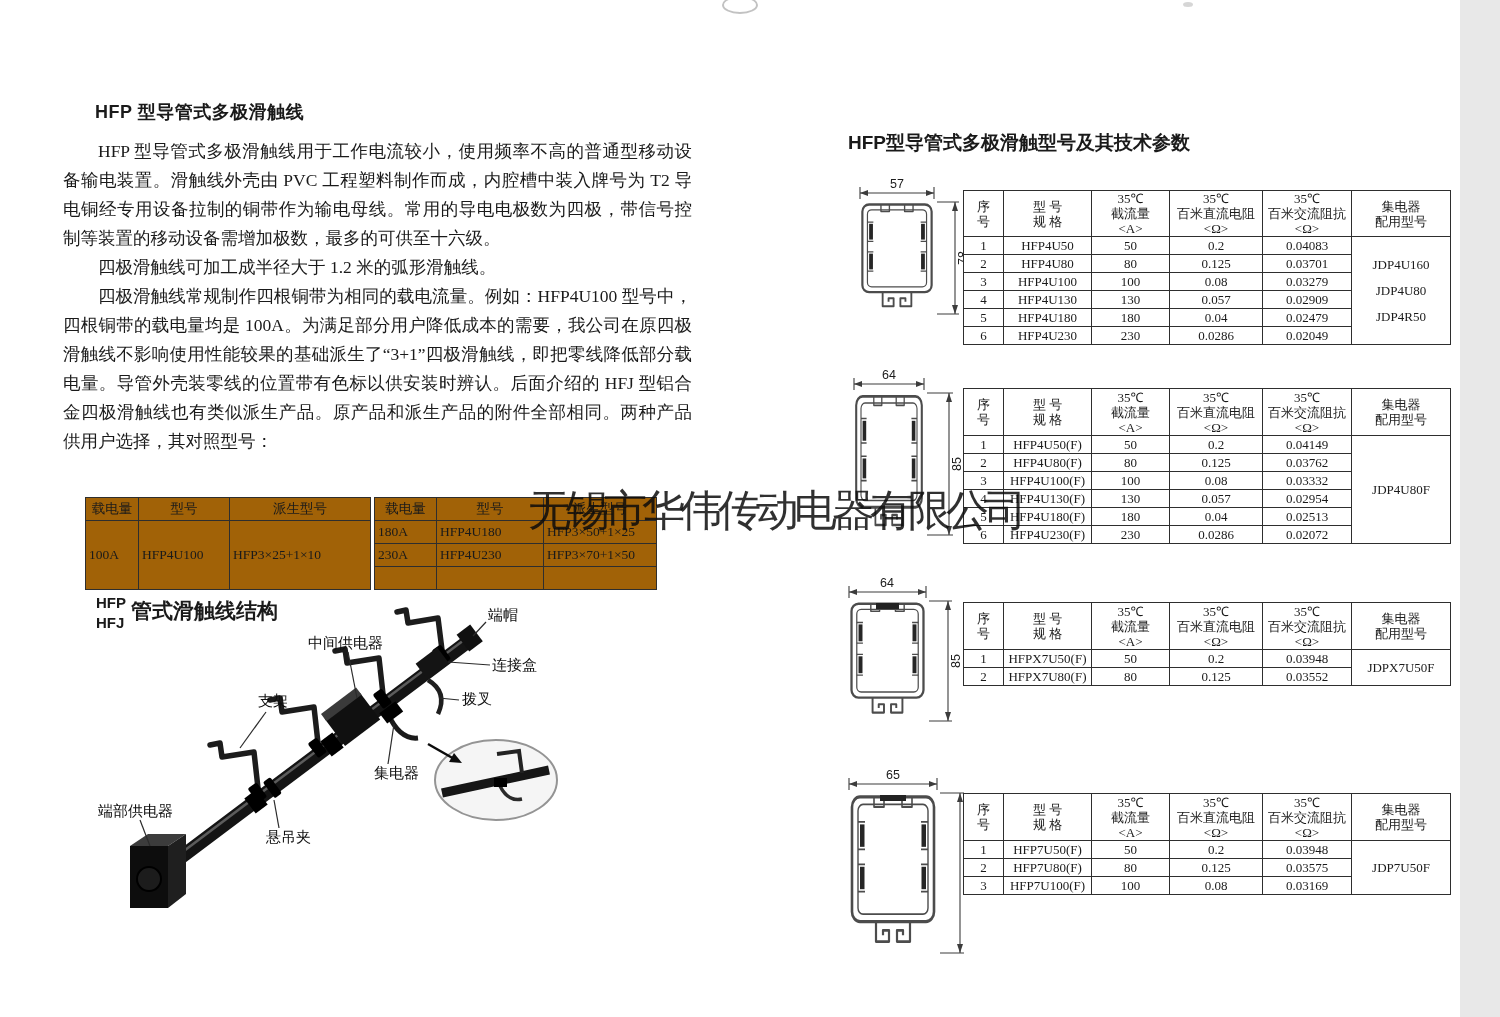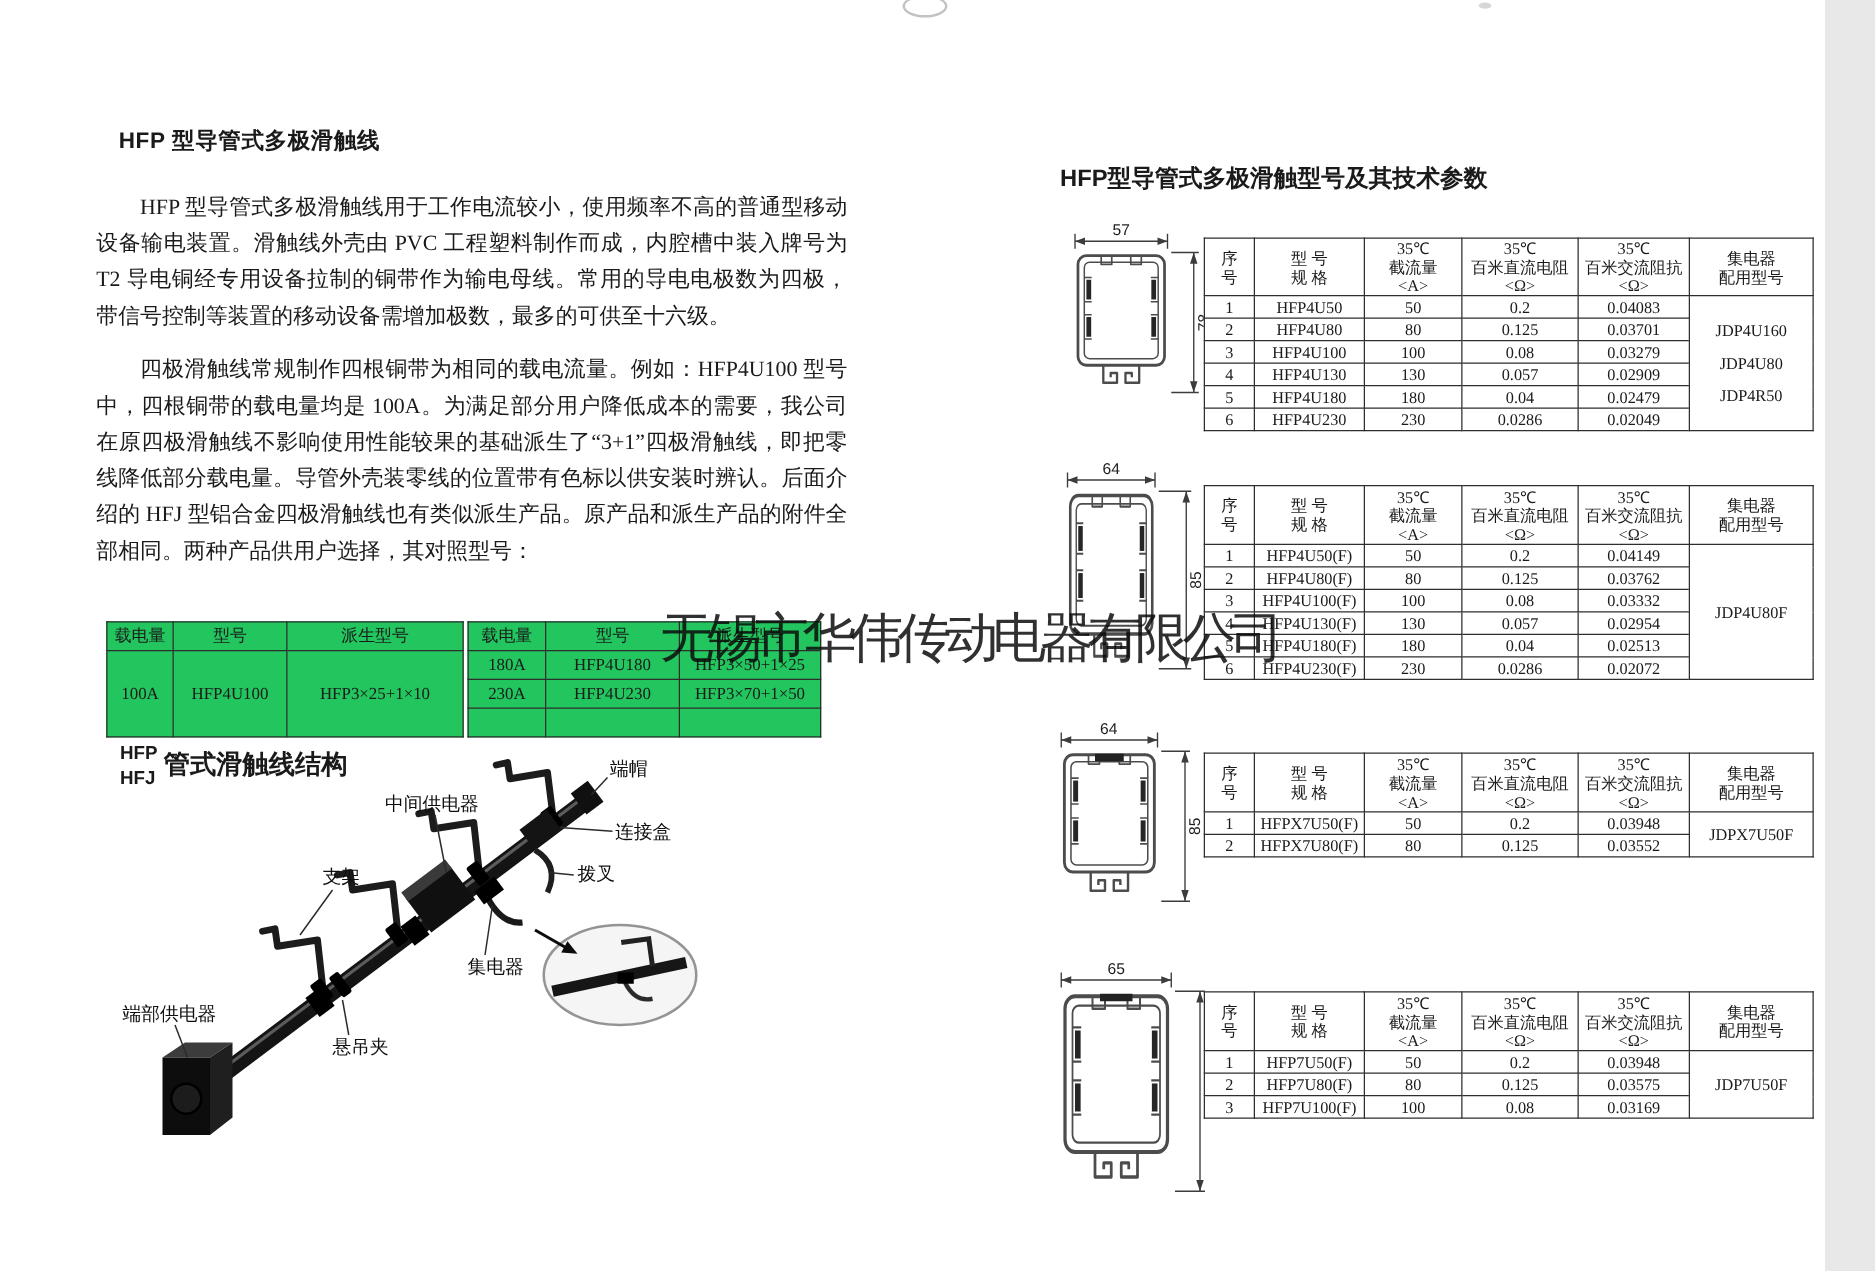--- a/index.html
+++ b/index.html
@@ -4,25 +4,25 @@
 <style>
   html,body{margin:0;padding:0;background:#e8e8e8}
   .page{position:relative;width:1460px;height:1017px;background:#ffffff;overflow:hidden;
         font-family:"Liberation Serif",serif;color:#1a1a1a}
 
   
   .left-title{position:absolute;left:95px;top:100px;margin:0;font-size:18px;font-weight:bold;
               font-family:"Liberation Sans",sans-serif;letter-spacing:.5px}
   .paras{position:absolute;left:63px;top:137px;width:629px;font-size:17.5px;line-height:29px;
          text-align:justify}
-  .paras p{margin:14px;text-indent:2em}
+  .paras p{margin:0;text-indent:2em}
 
   
   .cmp-wrap{position:absolute;left:85px;top:497px;display:flex;gap:3px;z-index:5}
-  table.cmp{border-collapse:collapse;font-size:13.5px;text-align:center;background:#22c55e}
+  table.cmp{border-collapse:collapse;font-size:13.5px;background:#a16207}
   .cmp th,.cmp td{border:1px solid #2e2e2e;font-weight:normal;height:22px;padding:0 3px;
                   white-space:nowrap}
   .cmp-l tr>*:nth-child(1){width:46px}
   .cmp-l tr>*:nth-child(2){width:84px}
   .cmp-l tr>*:nth-child(3){width:134px}
   .cmp-r tr>*:nth-child(1){width:55px}
   .cmp-r tr>*:nth-child(2){width:100px}
   .cmp-r tr>*:nth-child(3){width:106px}
 
   
@@ -100,20 +100,21 @@
 
 <div class="page">
 
   <div class="speck1"></div>
   <div class="speck2"></div>
 
   <h1 class="left-title">HFP 型导管式多极滑触线</h1>
 
   <div class="paras">
     <p>HFP 型导管式多极滑触线用于工作电流较小，使用频率不高的普通型移动设备输电装置。滑触线外壳由 PVC 工程塑料制作而成，内腔槽中装入牌号为 T2 导电铜经专用设备拉制的铜带作为输电母线。常用的导电电极数为四极，带信号控制等装置的移动设备需增加极数，最多的可供至十六级。</p>
+    <p>四极滑触线可加工成半径大于 1.2 米的弧形滑触线。</p>
     <p>四极滑触线常规制作四根铜带为相同的载电流量。例如：HFP4U100 型号中，四根铜带的载电量均是 100A。为满足部分用户降低成本的需要，我公司在原四极滑触线不影响使用性能较果的基础派生了“3+1”四极滑触线，即把零线降低部分载电量。导管外壳装零线的位置带有色标以供安装时辨认。后面介绍的 HFJ 型铝合金四极滑触线也有类似派生产品。原产品和派生产品的附件全部相同。两种产品供用户选择，其对照型号：</p>
   </div>
 
   <div class="cmp-wrap">
     <table class="cmp cmp-l">
         <thead>
           <tr>
             <th>载电量</th>
             <th>型号</th>
             <th>派生型号</th>

